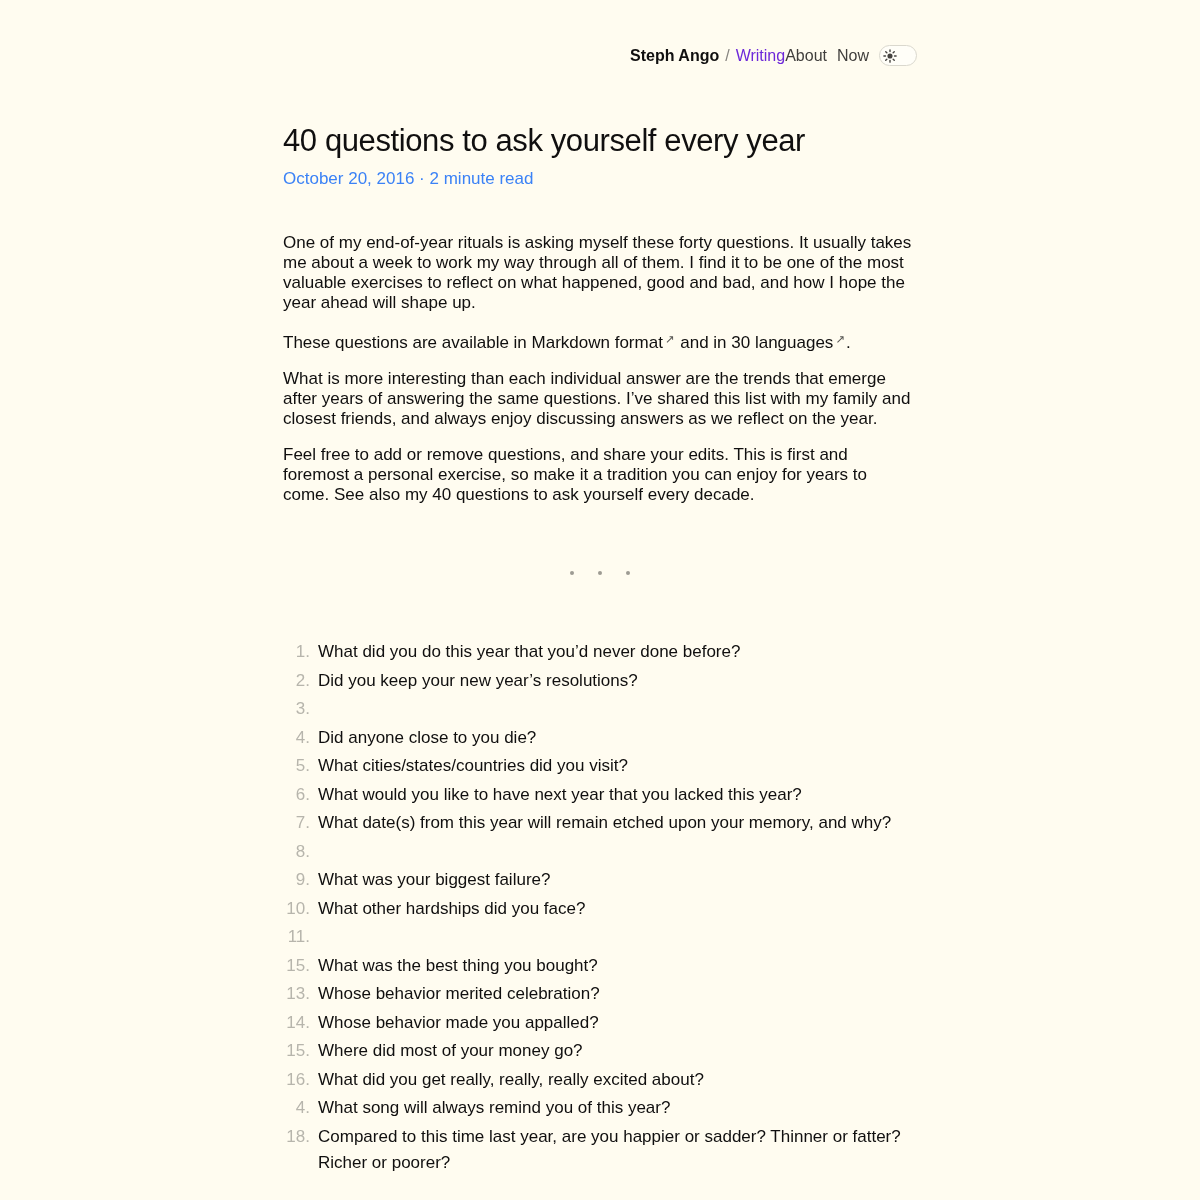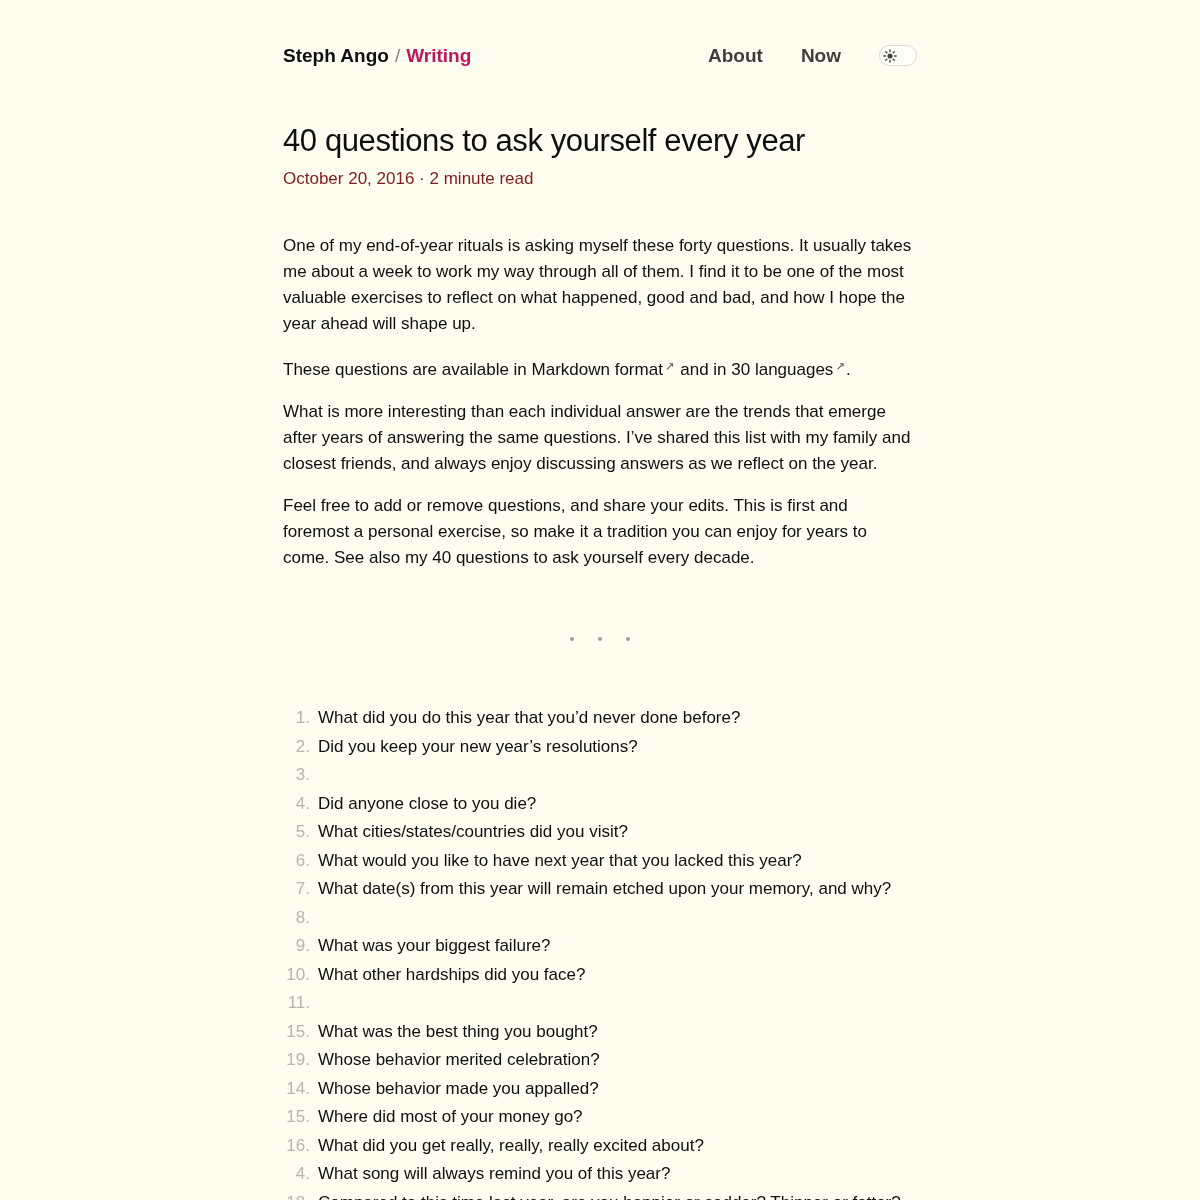--- a/index.html
+++ b/index.html
@@ -8,46 +8,46 @@
     width: 1200px; height: 1200px; overflow: hidden;
     background: #FFFCF0;
     color: #100F0F;
     font-family: "Liberation Sans", sans-serif;
     -webkit-font-smoothing: antialiased;
   }
   .container { width: 634px; margin: 0 auto; padding-top: 45px; }
 
   
   .site-header {
-    display: flex; justify-content: space-between; align-items: center;
-    font-size: 19px; line-height: 21px;
+    display: flex; justify-content: flex-end; align-items: center;
+    font-size: 16px; line-height: 21px;
   }
   .brand { display: flex; align-items: baseline; gap: 6px; }
   .brand .site-name { font-weight: 600; color: #100F0F; text-decoration: none; cursor: pointer; }
   .brand .sep { color: #878580; }
-  .brand .section { color: #be185d; text-decoration: none; cursor: pointer; font-weight: bold; }
-  .nav { display: flex; align-items: center; gap: 38px; font-weight: bold; }
+  .brand .section { color: #6d28d9; text-decoration: none; cursor: pointer; }
+  .nav { display: flex; align-items: center; gap: 10px; }
   .nav a { color: #403E3C; text-decoration: none; cursor: pointer; }
   .theme-toggle {
     width: 38px; height: 21px; border: 1px solid #DAD8CE; border-radius: 11px;
     background: #FFFEF8; display: flex; align-items: center; padding: 0 3px;
     cursor: pointer; outline: none;
   }
   .theme-toggle svg { display: block; }
 
   
   h1.title {
     font-size: 31px; line-height: 38px; font-weight: 400;
     letter-spacing: -0.4px; color: #100F0F;
     margin: 56px 0 9px 0;
   }
-  .meta { font-size: 17px; color: #7f1d1d; margin: 0 0 44px 0; }
-
-  
-  .prose p { font-size: 17px; line-height: 26px; margin: 16px 0; color: #100F0F; }
+  .meta { font-size: 17px; color: #3b82f6; margin: 0 0 44px 0; }
+
+  
+  .prose p { font-size: 17px; line-height: 20px; margin: 16px 0; color: #100F0F; }
   .prose p:first-child { margin-top: 0; }
   a.inline-link {
     color: #100F0F; cursor: pointer;
     text-decoration-thickness: 1px;
     text-decoration-color: #8F8D85;
     text-underline-offset: 3px;
   }
   .ext-arrow {
     font-size: 11.5px; color: #575653;
     vertical-align: 5px; margin-left: 2px; margin-right: 1px;
@@ -163,21 +163,21 @@
           <span class="q-text">What other hardships did you face?</span>
         </li>
         <li>
           <span class="num">11.</span>
         </li>
         <li>
           <span class="num">15.</span>
           <span class="q-text">What was the best thing you bought?</span>
         </li>
         <li>
-          <span class="num">19.</span>
+          <span class="num">13.</span>
           <span class="q-text">Whose behavior merited celebration?</span>
         </li>
         <li>
           <span class="num">14.</span>
           <span class="q-text">Whose behavior made you appalled?</span>
         </li>
         <li>
           <span class="num">15.</span>
           <span class="q-text">Where did most of your money go?</span>
         </li>

